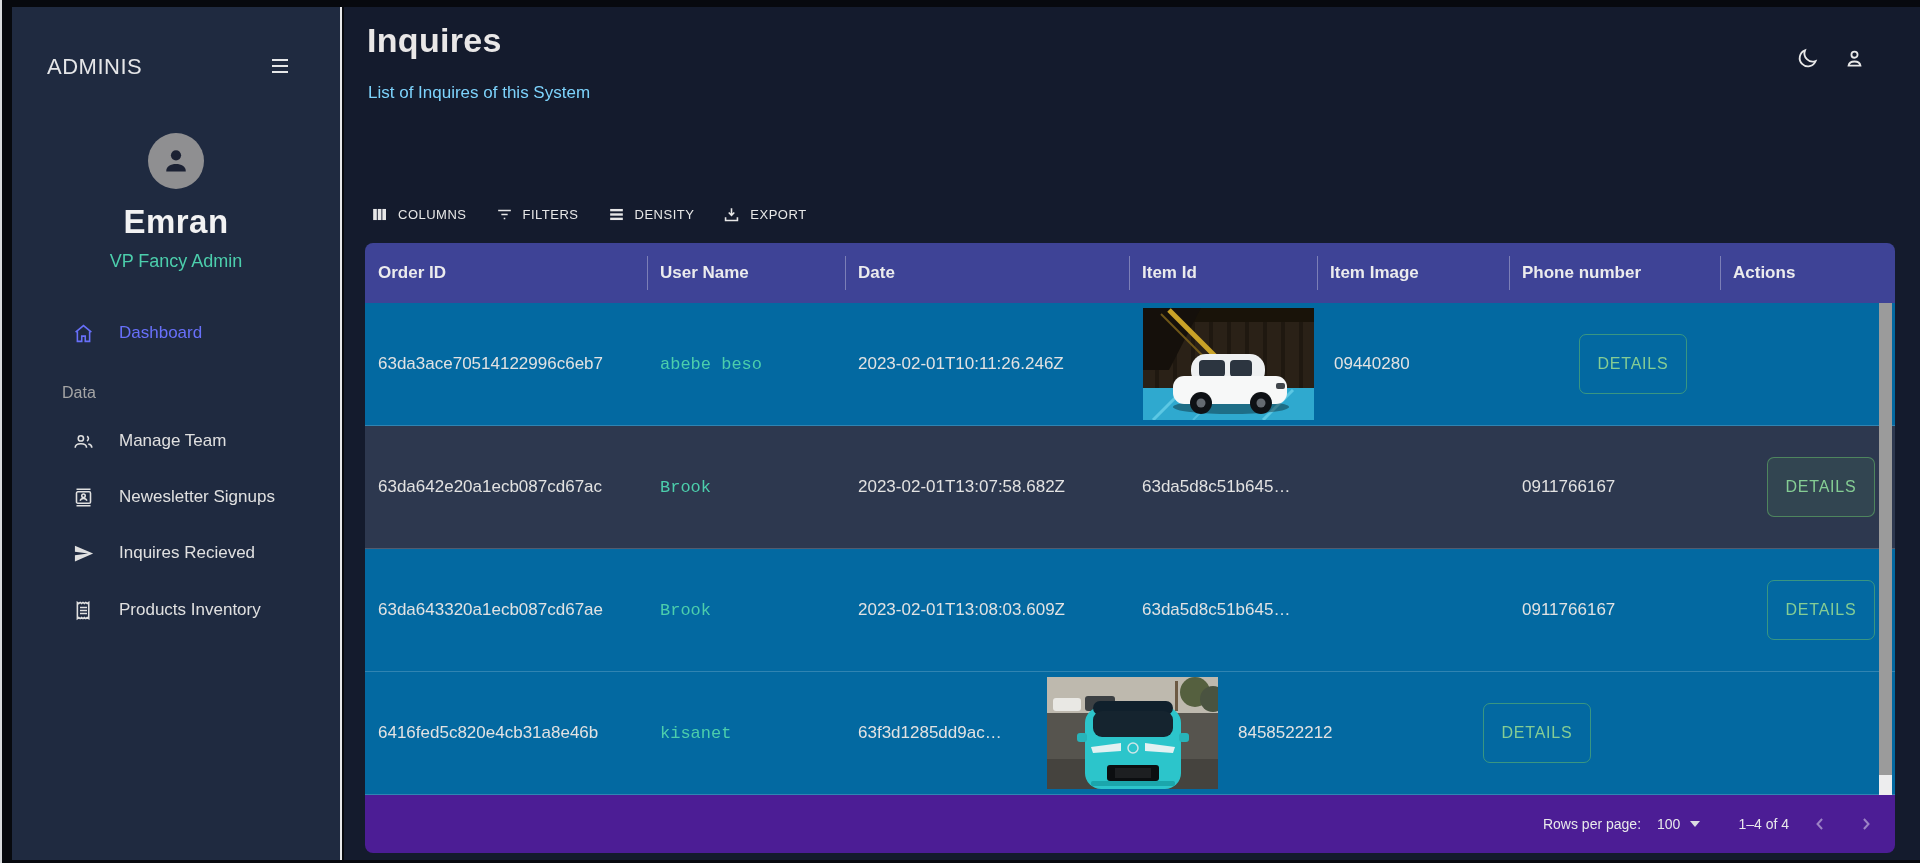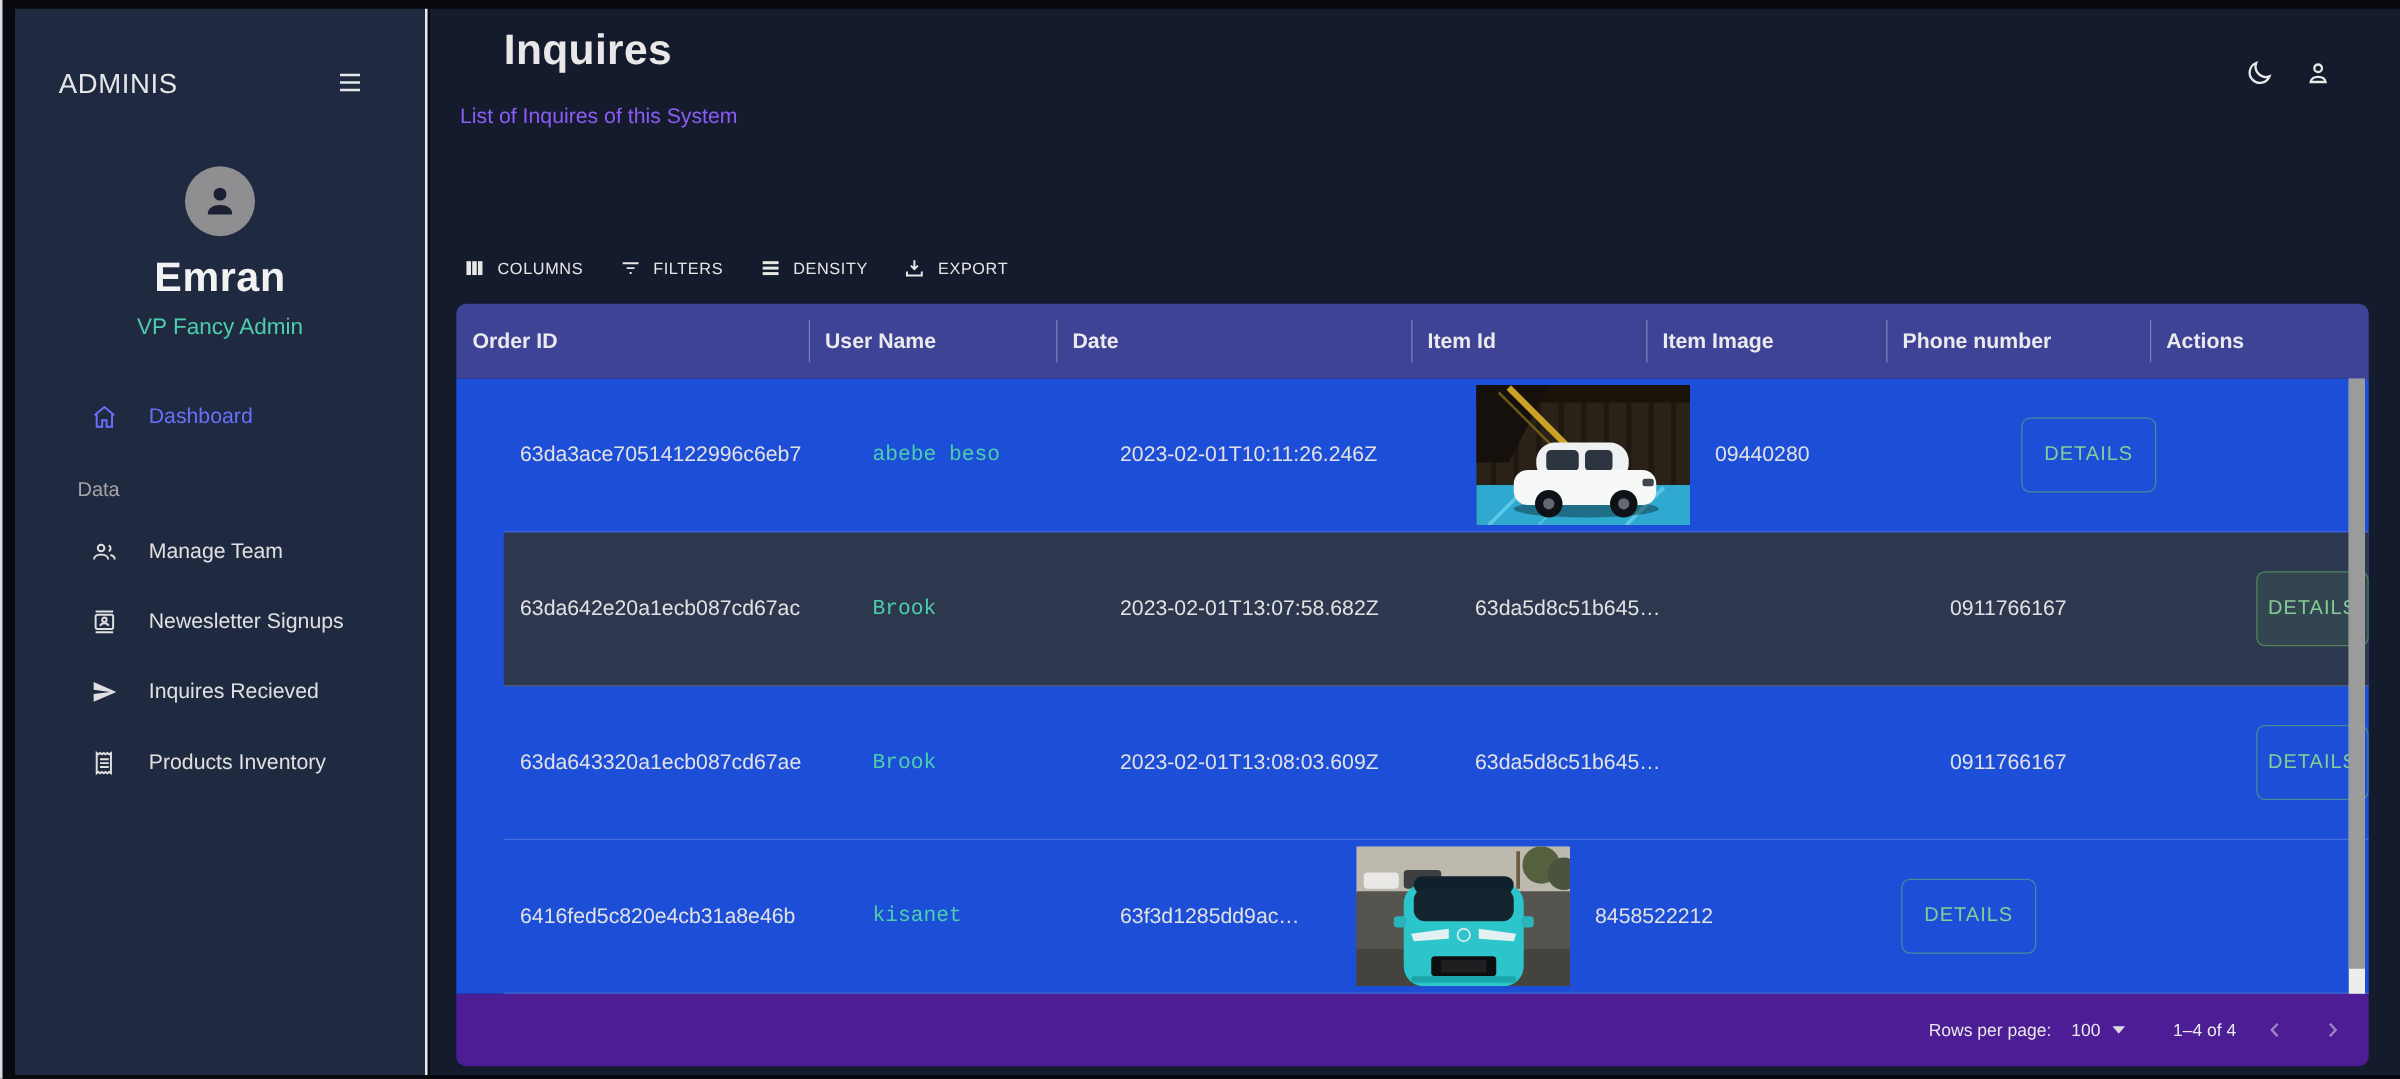--- a/index.html
+++ b/index.html
@@ -37,22 +37,22 @@
   .nav-item svg { width: 21px; height: 21px; flex: none; }
   .nav-item .lbl { font-size: 17px; }
   .nav-item.active { color: #6870fa; }
   .nav-section { position: absolute; top: 377px; left: 50px; color: #a5a5a5; font-size: 16px; }
   .ni-1 { top: 306px; } .ni-2 { top: 414px; } .ni-3 { top: 470px; }
   .ni-4 { top: 526px; } .ni-5 { top: 583px; }
 
   
   .main { position: absolute; left: 344px; top: 7px; right: 0; height: 853px; background: #141B2D; }
   .page-title { position: absolute; left: 23px; top: 14px; font-size: 34px; font-weight: 700;
-    color: #e9e7e7; letter-spacing: .3px; margin-left: 36px; }
-  .page-subtitle { position: absolute; left: 24px; top: 76px; font-size: 17px; color: #8b5cf6; }
+    color: #e9e7e7; letter-spacing: .3px; }
+  .page-subtitle { position: absolute; left: 24px; top: 76px; font-size: 17px; color: #7dd3fc; }
 
   .topbar-icons { position: absolute; top: 34px; right: 48px; display: flex; gap: 12px; }
   .icon-btn { width: 35px; height: 35px; border-radius: 50%; background: none; border: none;
     color: #e9e9e9; cursor: pointer; display: flex; align-items: center; justify-content: center; }
   .icon-btn svg { width: 23px; height: 23px; }
 
   .toolbar { position: absolute; left: 16px; top: 192px; display: flex; gap: 8px; }
   .tb-btn { display: flex; align-items: center; gap: 9px; padding: 6px 10px;
     background: none; border: none; color: #e7e7e7; font-size: 13px; letter-spacing: .5px;
     cursor: pointer; font-family: inherit; }
@@ -62,21 +62,21 @@
   .grid { position: absolute; left: 21px; top: 236px; width: 1530px; }
   .grid-header { display: flex; height: 60px; background: #3E4396;
     border-radius: 8px 8px 0 0; align-items: stretch; }
   .hcell { position: relative; display: flex; align-items: center; padding-left: 13px;
     color: #ebebed; font-size: 17px; font-weight: 600; cursor: pointer; }
   .hcell:not(:first-child)::before { content: ""; position: absolute; left: 0; top: 13px;
     height: 34px; width: 1px; background: rgba(255,255,255,.32); }
   .c0 { width: 282px; } .c1 { width: 198px; } .c2 { width: 284px; } .c3 { width: 188px; }
   .c4 { width: 192px; } .c5 { width: 211px; } .c6 { width: 175px; flex: 1; border-radius: 30px; }
 
-  .grid-body { position: relative; background: #1d4ed8; padding-left: 38px; }
+  .grid-body { position: relative; background: #0369a1; }
   .grow { display: flex; height: 123px; align-items: center;
     border-bottom: 1px solid rgba(255,255,255,.18); cursor: pointer; }
   .grow.hl { background: #2d384f; }
   .cell { height: 100%; display: flex; align-items: center; padding-left: 13px;
     font-size: 17px; color: #e2e2e2; overflow: hidden; white-space: nowrap; }
   .cell.green { color: #4CCEAC; font-family: Liberation Mono, monospace; }
   .cell.c4 { padding-left: 14px; }
   .details-btn { width: 108px; height: 60px; margin-left: 34px; background: transparent;
     border: 1px solid rgba(102,187,106,.55); border-radius: 7px; color: #85cd94;
     font-size: 16px; letter-spacing: .8px; cursor: pointer; font-family: inherit; }

